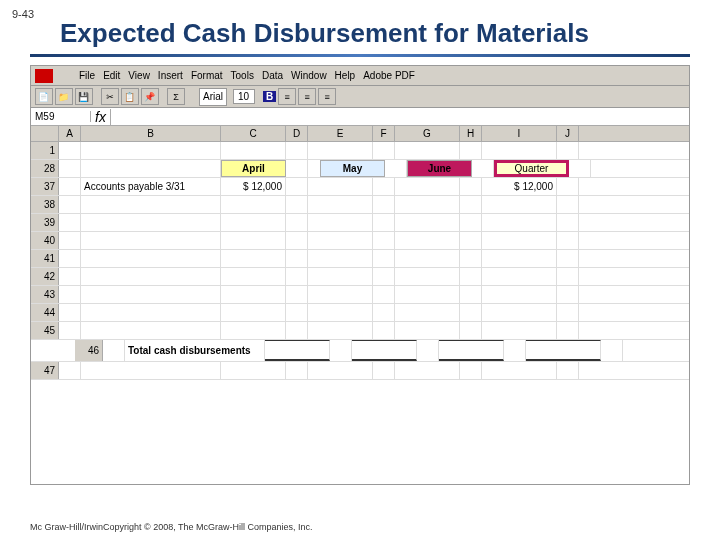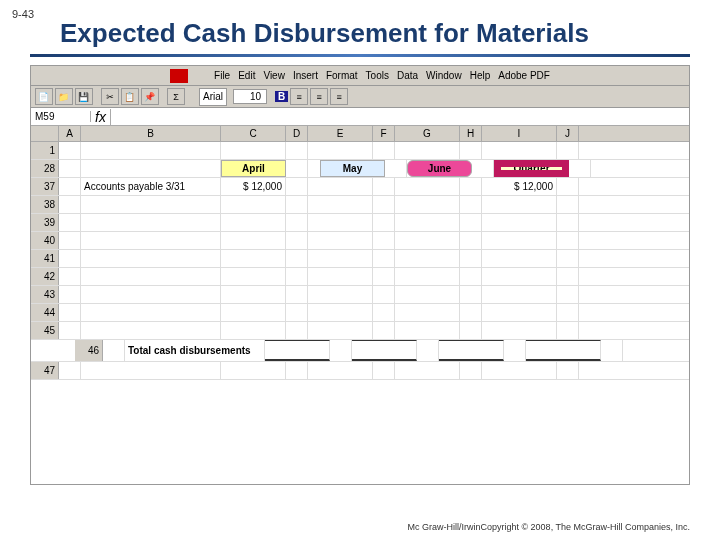--- a/index.html
+++ b/index.html
@@ -51,21 +51,20 @@
     }
     
     .excel-toolbar {
       background: #d4d0c8;
       border-bottom: 1px solid #999;
       height: 20px;
       display: flex;
       align-items: center;
       padding: 0 4px;
       gap: 24px;
-      justify-content: center;
     }
     .excel-menu {
       display: flex;
       gap: 8px;
       font-size: 10px;
       color: #000;
     }
     .excel-menu span { cursor: pointer; }
     .toolbar-row {
       background: #d4d0c8;
@@ -166,22 +165,22 @@
     .cell-header-blue {
       background: #ddeeff;
       border: 1px solid #aaa;
       font-weight: bold;
       text-align: center;
       justify-content: center;
       margin-left: 12px;
     }
     .cell-quarter {
       background: #ffffcc;
-      border: 7px solid #be185d;
-      font-weight: bold;
+      border: 3px solid #be185d;
+      font-weight: normal;
       text-align: center;
       justify-content: center;
     }
     .cell-value {
       text-align: right;
       justify-content: flex-end;
     }
     .cell-bold {
       font-weight: bold;
       text-align: center;
@@ -196,21 +195,21 @@
     .col-g { width: 65px; min-width: 65px; }
     .col-h { width: 22px; min-width: 22px; }
     .col-i { width: 75px; min-width: 75px; }
     .col-j { width: 22px; min-width: 22px; }
     .footer {
       position: absolute;
       bottom: 8px;
       left: 30px;
       right: 30px;
       display: flex;
-      justify-content: flex-end;
+      justify-content: flex-start;
       font-size: 9px;
       color: #333;
     }
     .bold-b {
       background: #1a1a8e;
       color: #fff;
       font-weight: bold;
       font-size: 10px;
       padding: 0 3px;
     }
@@ -219,21 +218,21 @@
       border: 1px solid #999;
       padding: 8px 3px;
       font-size: 10px;
       height: 15px;
       display: inline-flex;
       align-items: center;
     }
     .size-box {
       background: #fff;
       border: 1px solid #999;
-      padding: 0 16px;
+      padding: 0 4px;
       font-size: 10px;
       height: 15px;
       width: 22px;
       display: inline-flex;
       align-items: center;
     }
   </style>
 </head>
 <body>
 
@@ -318,21 +317,21 @@
       </div>
 
       <div class="grid-row">
         <div class="row-num">28</div>
         <div class="cell col-a"></div>
         <div class="cell col-b"></div>
         <div class="cell col-c cell-header-yellow">April</div>
         <div class="cell col-d"></div>
         <div class="cell col-e cell-header-blue">May</div>
         <div class="cell col-f"></div>
-        <div class="cell col-g cell-header-yellow" style="background:#ec4899;border-radius:6px;">June</div>
+        <div class="cell col-g cell-header-yellow" style="background:#be185d;">June</div>
         <div class="cell col-h"></div>
         <div class="cell col-i cell-quarter">Quarter</div>
         <div class="cell col-j"></div>
       </div>
 
       <div class="grid-row">
         <div class="row-num">37</div>
         <div class="cell col-a"></div>
         <div class="cell col-b">Accounts payable 3/31</div>
         <div class="cell col-c cell-value">$ 12,000</div>

